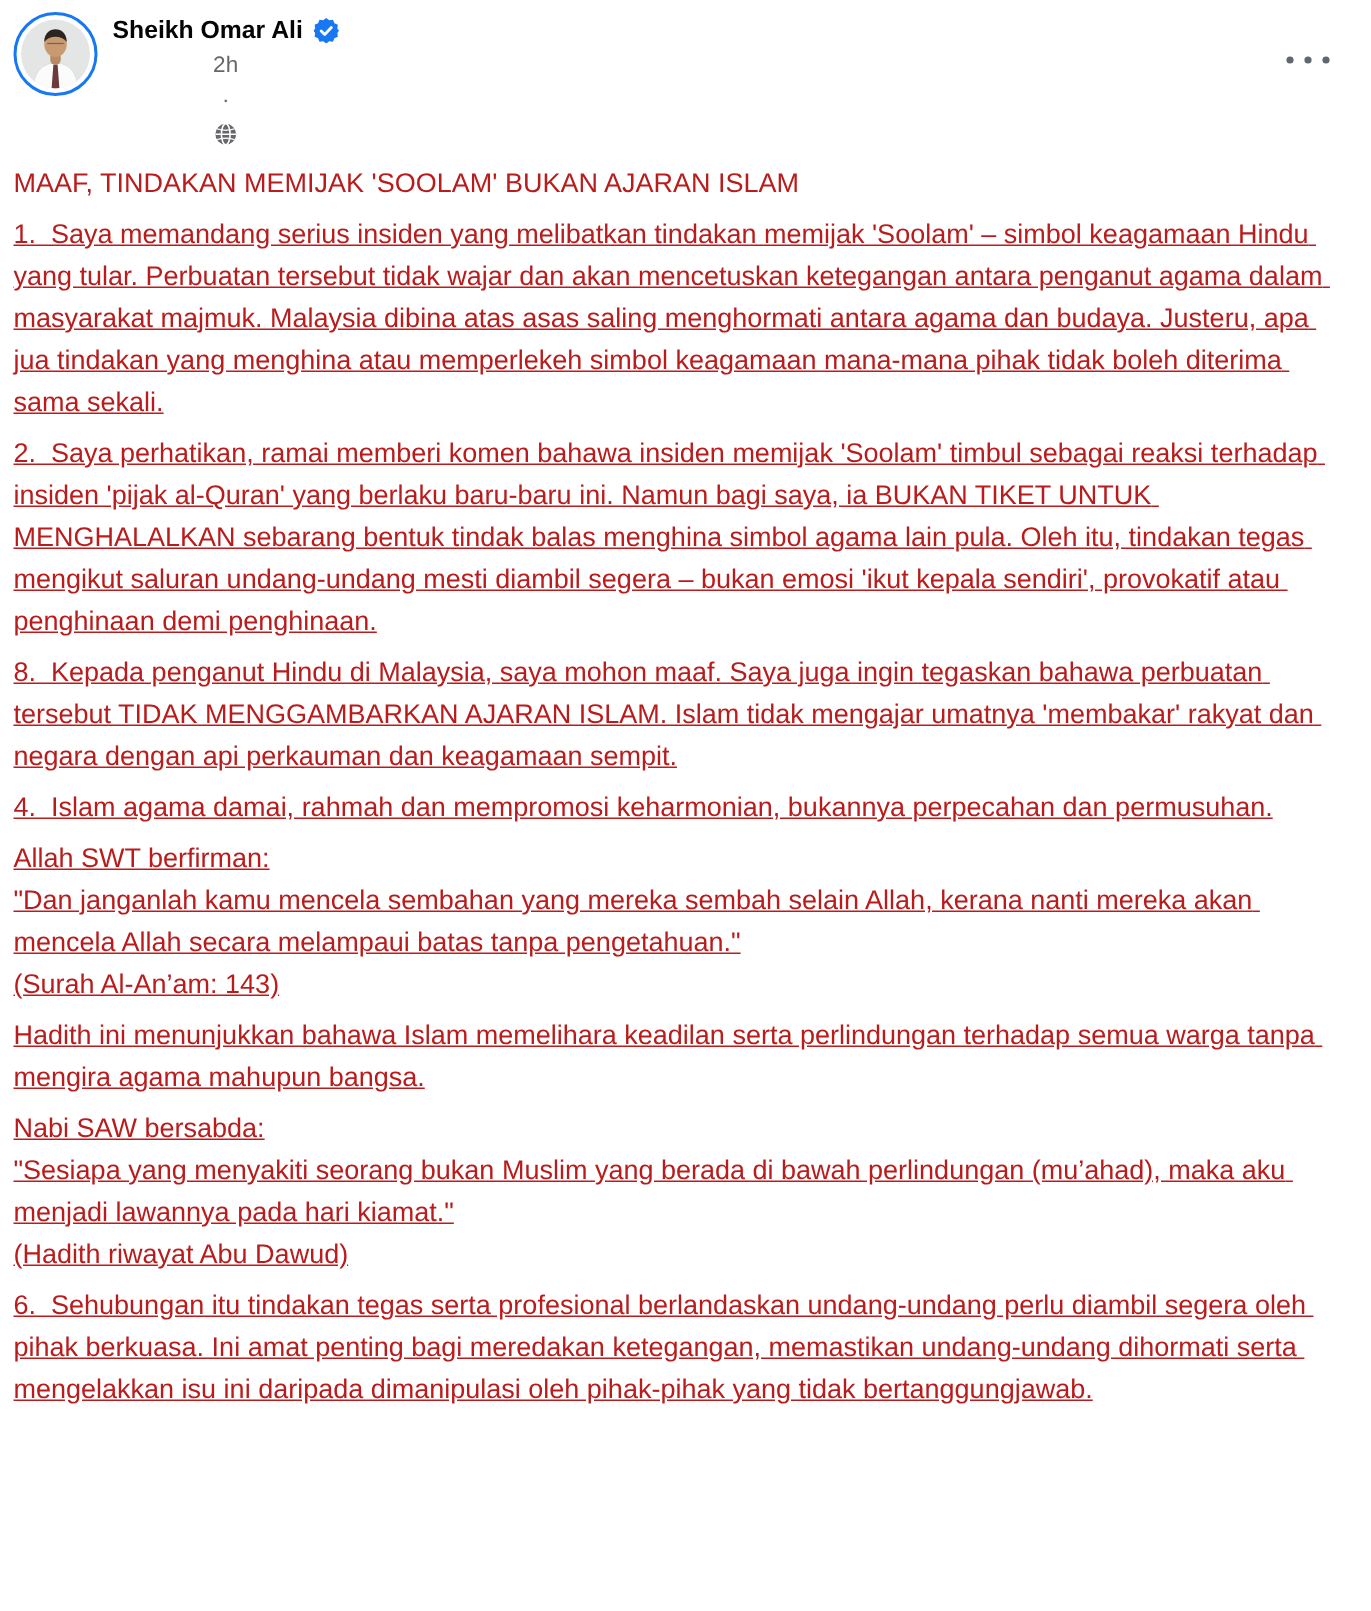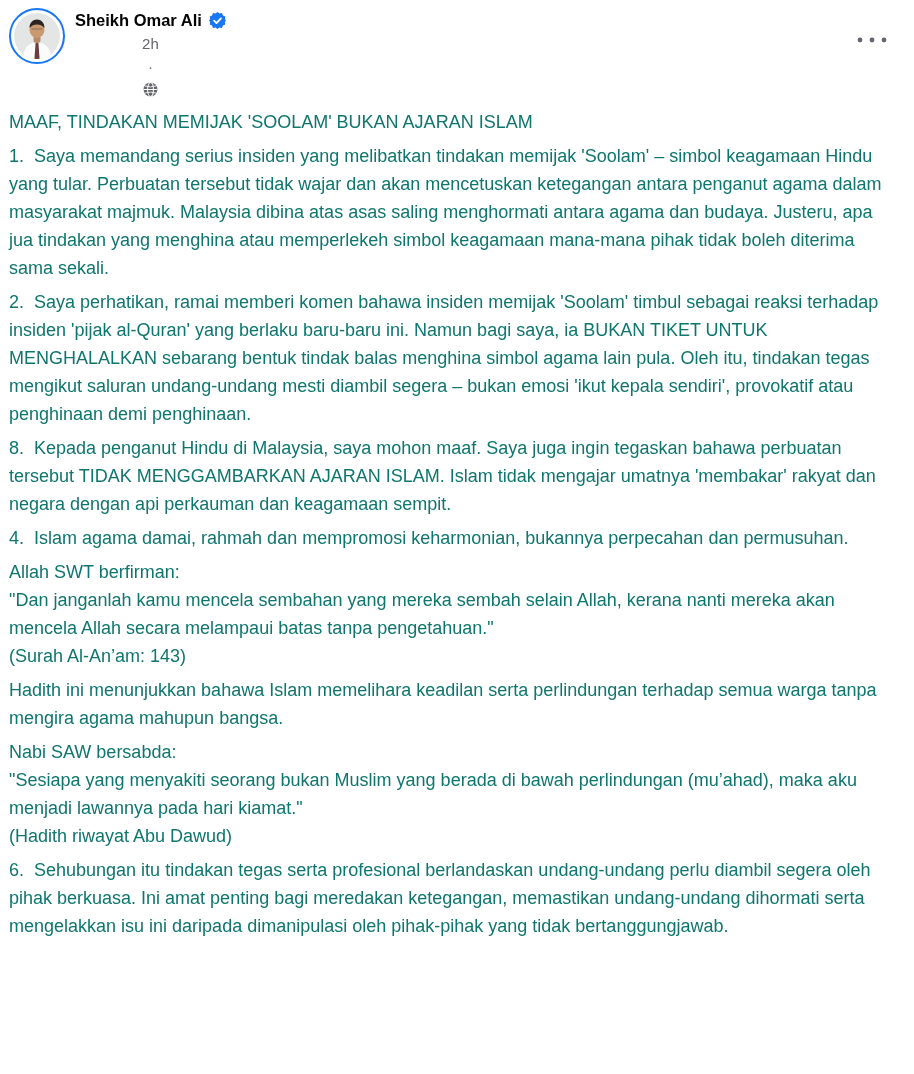--- a/index.html
+++ b/index.html
@@ -86,28 +86,29 @@
     align-items: center;
     justify-content: center;
     border-radius: 6px;
     cursor: pointer;
   }
   
   .post-body {
     margin-top: 11px;
     font-size: 18px;
     line-height: 28px;
-    color: #0f766e;
+    color: #b91c1c;
   }
   .post-paragraph {
     white-space: pre-wrap;
     word-wrap: break-word;
   }
   .post-paragraph + .post-paragraph {
     margin-top: 6px;
+    text-decoration: underline;
   }
 </style>
 </head>
 <body>
 
 <div class="post">
 
   <div class="post-header">
 
     <div class="avatar-ring">

